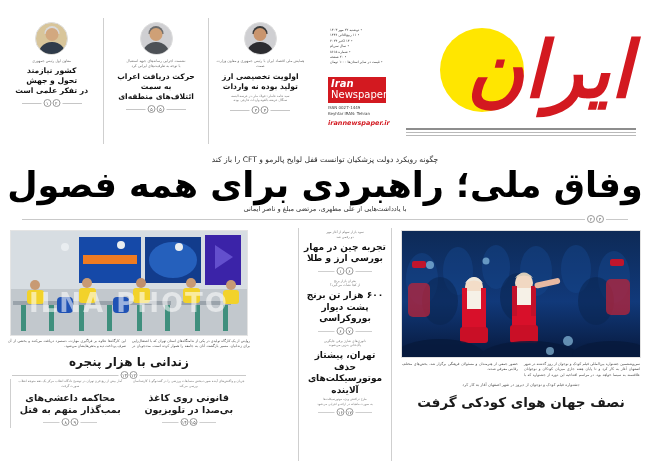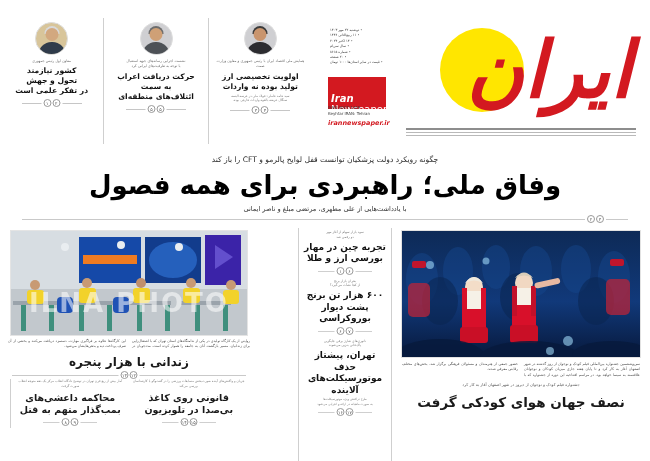--- a/index.html
+++ b/index.html
@@ -32,21 +32,21 @@
   .masthead-rules i.thick{height:2px;background:#8d8d8d;}
 
   
   .issue-info{
     position:absolute;left:10px;top:28px;width:62px;
     font-size:3.4px;line-height:5.4px;text-align:left;color:#333;
   }
   .issue-info div{white-space:nowrap;}
   .nameplate{
     position:absolute;left:8px;top:77px;width:58px;height:26px;background:#d31920;
-    color:#fff;box-sizing:border-box;padding:16px 3px;direction:ltr;text-align:left;
+    color:#fff;box-sizing:border-box;padding:1px 3px;direction:ltr;text-align:left;
   }
   .nameplate .l1{font-size:10px;line-height:11px;font-weight:bold;font-style:italic;}
   .nameplate .l2{font-size:10px;line-height:12px;font-weight:normal;}
   .imprint{
     position:absolute;left:8px;top:105px;width:66px;direction:ltr;text-align:left;
     font-size:4px;line-height:5.5px;color:#3a3a3a;
   }
   .site{
     position:absolute;left:8px;top:119px;direction:ltr;text-align:left;
     font-size:6.5px;line-height:8px;color:#d31920;font-weight:bold;font-style:italic;
@@ -77,21 +77,21 @@
   }
   .pagemark .ln{position:absolute;top:4px;left:0;width:100%;height:1px;background:#c6c6c6;}
   .pagemark .circles{position:absolute;left:50%;top:0;transform:translateX(-50%);
     background:#fff;padding:0 2px;display:flex;gap:1px;}
   .pagemark .c{width:8px;height:8px;border:1px solid #9a9a9a;border-radius:50%;
     font-size:4.5px;line-height:7px;text-align:center;color:#555;box-sizing:border-box;}
 
   
   .lead{position:relative;width:650px;text-align:center;padding-top:4px;}
   .lead-kicker{font-size:7.6px;line-height:12px;color:#2a2a2a;}
-  .lead-title{font-size:26px;line-height:38px;font-weight:bold;color:#000;letter-spacing:-0.3px;}
+  .lead-title{font-size:35px;line-height:38px;font-weight:bold;color:#000;letter-spacing:-0.3px;}
   .lead-byline{font-size:6.6px;line-height:11px;color:#333;}
   .lead-rule{margin:4px auto 0;width:606px;height:1px;background:#c9c9c9;position:relative;}
   .lead-rule .dot{position:absolute;right:22px;top:-4px;background:#fff;padding:0 2px;display:flex;gap:1px;}
   .lead-rule .dot .c{width:8px;height:8px;border:1px solid #9a9a9a;border-radius:50%;
     font-size:4.5px;line-height:7px;text-align:center;color:#555;box-sizing:border-box;}
 
   
   .body-grid{position:absolute;left:0;top:228px;width:650px;height:233px;}
 
   

